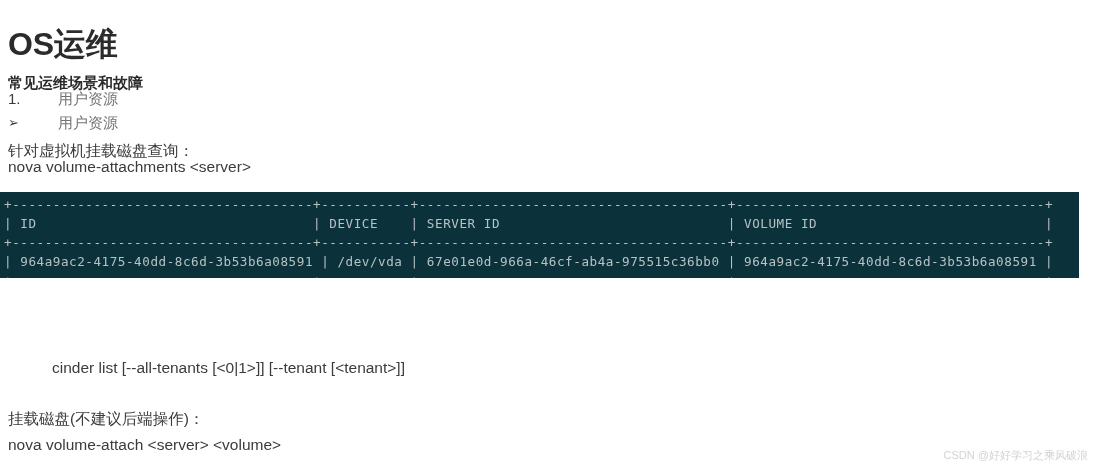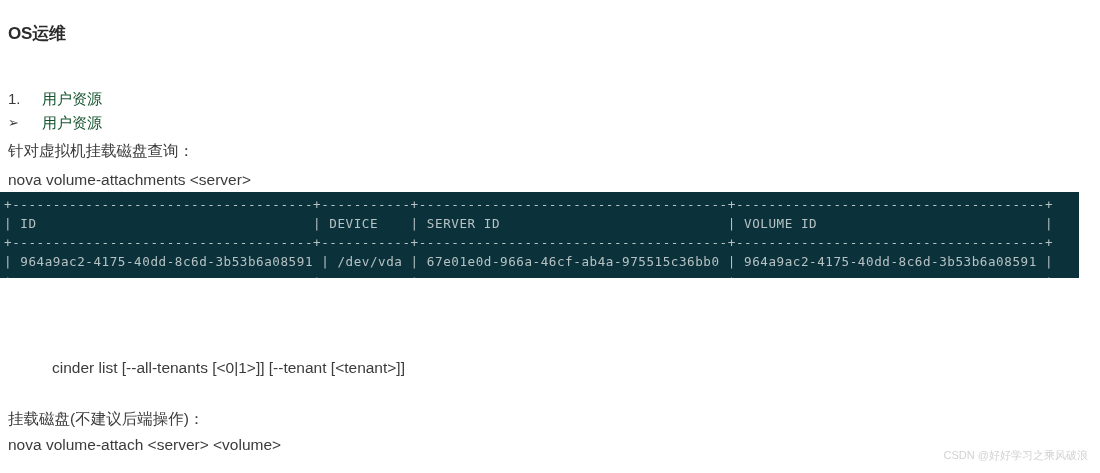--- a/index.html
+++ b/index.html
@@ -23,21 +23,21 @@
     width: 1100px;
     height: 473px;
     box-sizing: border-box;
   }
 
   
   .doc-title {
     position: absolute;
     left: 8px;
     top: 7px;
-    font-size: 17px;
+    font-size: 32px;
     font-weight: bold;
     letter-spacing: -0.2px;
     color: #2b2b2b;
     line-height: 32px;
     white-space: nowrap;
   }
 
   .section-heading {
     position: absolute;
     left: 8px;
@@ -66,33 +66,33 @@
   .list-marker {
     display: inline-block;
     width: 34px;
     flex: 0 0 34px;
     color: #3b3b3b;
   }
   .list-marker.arrow {
     font-size: 13px;
     transform: translateY(-1px);
   }
-  .list-text { color: #14532d; }
+  .list-text { color: #737373; margin-left: 16px; }
 
   
   .body-line {
     position: absolute;
     left: 8px;
     font-size: 15.5px;
     color: #3b3b3b;
     line-height: 22px;
     white-space: nowrap;
   }
   .line-prompt-1 { top: 140px; }
-  .line-cmd-1    { top: 169px; }
+  .line-cmd-1    { top: 156px; }
   .line-prompt-2 { top: 333px; }
   .line-cmd-2    { top: 357px; margin-left: 44px; }
   .line-prompt-3 { top: 408px; }
   .line-cmd-3    { top: 434px; }
 
   
   .terminal {
     position: absolute;
     left: 0;
     top: 192px;
@@ -126,20 +126,21 @@
     user-select: none;
   }
 </style>
 </head>
 <body>
 
 <div class="page">
 
   <h1 class="doc-title">OS运维</h1>
 
+  <h2 class="section-heading">常见运维场景和故障</h2>
 
   <div class="list-row numbered">
     <span class="list-marker">1.</span>
     <span class="list-text">用户资源</span>
   </div>
 
   <div class="list-row arrowed">
     <span class="list-marker arrow">➢</span>
     <span class="list-text">用户资源</span>
   </div>

